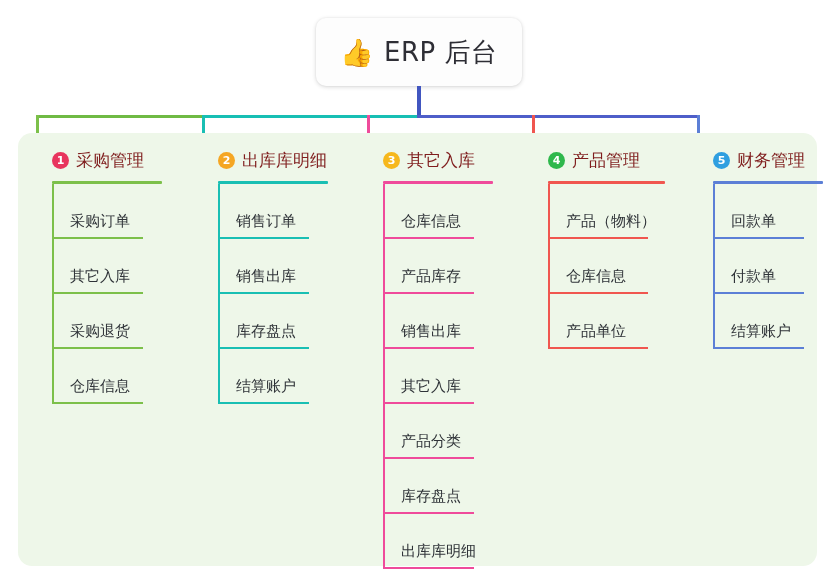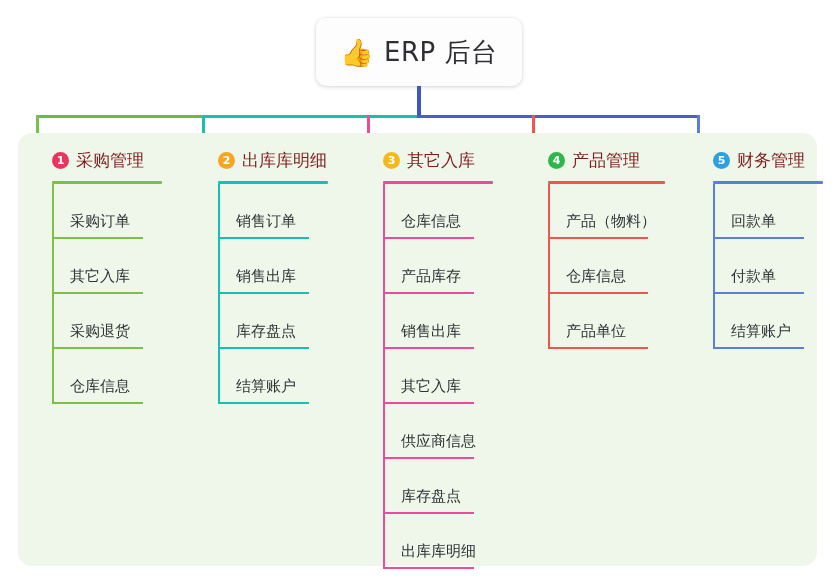--- a/index.html
+++ b/index.html
@@ -228,21 +228,21 @@
           </div>
           <div class="item">
             <span class="item-label">销售出库</span>
             <div class="item-rule" style="background: rgb(239, 75, 155);"></div>
           </div>
           <div class="item">
             <span class="item-label">其它入库</span>
             <div class="item-rule" style="background: rgb(239, 75, 155);"></div>
           </div>
           <div class="item">
-            <span class="item-label">供应商信息</span>
+            <span class="item-label">产品分类</span>
             <div class="item-rule" style="background: rgb(239, 75, 155);"></div>
           </div>
           <div class="item">
             <span class="item-label">库存盘点</span>
             <div class="item-rule" style="background: rgb(239, 75, 155);"></div>
           </div>
           <div class="item">
             <span class="item-label">出库库明细</span>
             <div class="item-rule" style="background: rgb(239, 75, 155);"></div>
           </div>

